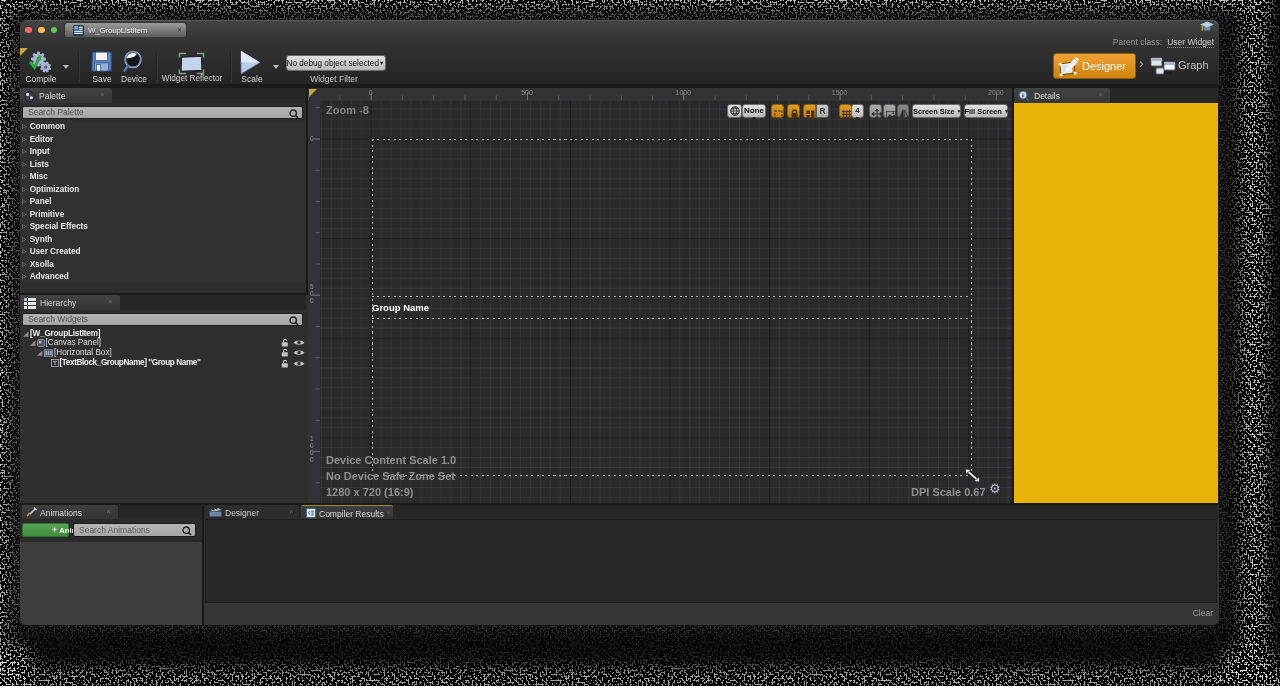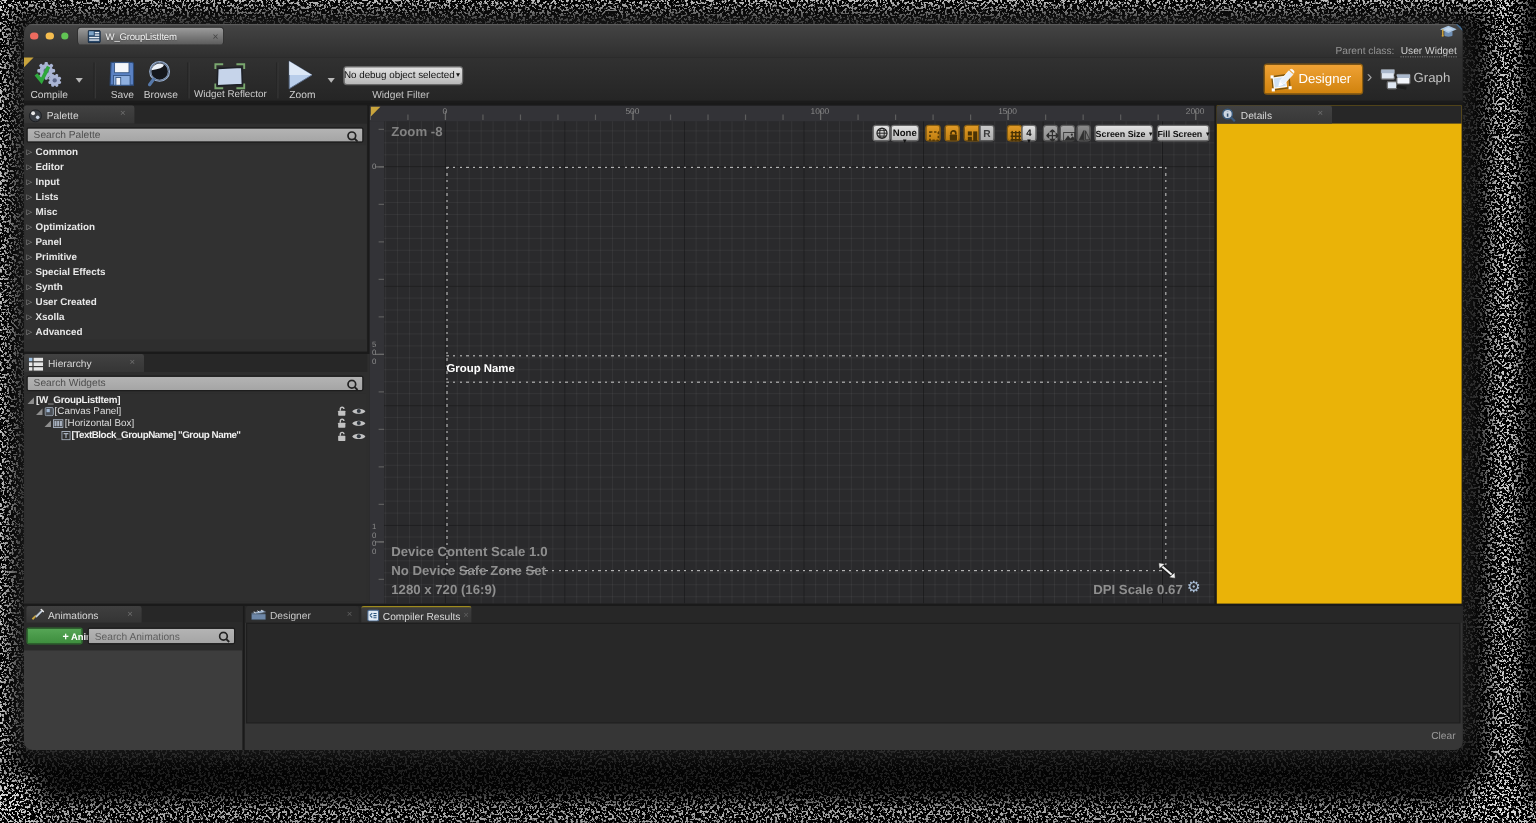--- a/index.html
+++ b/index.html
@@ -130,36 +130,36 @@
       <rect x="5.6" y="13.6" width="4" height="6.4" fill="#f4f6fa" stroke="#30507e" stroke-width="0.7"></rect>
     </svg>
     <div class="tbtxt" style="left:58px;top:26px;width:48px;">Save</div>
 
     <svg class="abs" style="left:102px;top:2px" width="24" height="24" viewBox="0 0 24 24">
       <circle cx="11" cy="9.5" r="7.8" fill="#15171c" stroke="#9fb6d8" stroke-width="1.8"></circle>
       <path d="M4.2 8.5 a7 7 0 0 1 10.5 -4.5 q-1 3.5 -10.5 4.5 z" fill="#eef2f8"></path>
       <circle cx="11" cy="9.5" r="7.6" fill="none" stroke="#3c4656" stroke-width="0.5"></circle>
       <path d="M6 16 l-3.4 4.6" stroke="#5577a8" stroke-width="2.6" stroke-linecap="round"></path>
     </svg>
-    <div class="tbtxt" style="left:90px;top:26px;width:48px;">Browse</div>
+    <div class="tbtxt" style="left:90px;top:26px;width:48px;">Device</div>
     <div class="sep" style="left:135.5px;top:4px;height:30px;"></div>
 
     <svg class="abs" style="left:158px;top:4px" width="27" height="23" viewBox="0 0 27 23">
       <path d="M2 4 L9 1 M18 1 L25 4 M2 19 L9 22 M18 22 L25 19" stroke="#6f9e6f" stroke-width="0"></path>
       <path d="M1.5 5.5 L1.5 1.5 L8 1.5 M19 1.5 L25.5 1.5 L25.5 5.5 M1.5 17.5 L1.5 21.5 L8 21.5 M19 21.5 L25.5 21.5 L25.5 17.5" stroke="#7aa86f" stroke-width="1.6" fill="none"></path>
       <path d="M3.5 5 L23.5 4 L24 18.5 L3 19.5 Z" fill="#c6d4ea" stroke="#1d2026" stroke-width="1.3"></path>
     </svg>
     <div class="tbtxt" style="left:132px;top:26px;width:80px;font-size:8.2px;">Widget Reflector</div>
     <div class="sep" style="left:209.5px;top:4px;height:30px;"></div>
 
     <svg class="abs" style="left:219px;top:2px" width="22" height="25" viewBox="0 0 22 25">
       <path d="M2 1 L21 12.5 L2 24 Z" fill="#b8cdea" stroke="#5a6c88" stroke-width="0.8"></path>
       <path d="M2 1 L21 12.5 L2 12.5 Z" fill="#dde8f6" stroke="none"></path>
     </svg>
-    <div class="tbtxt" style="left:207px;top:26px;width:50px;">Zoom</div>
+    <div class="tbtxt" style="left:207px;top:26px;width:50px;">Scale</div>
     <div class="abs" style="left:253px;top:17px;width:0;height:0;border-left:3.5px solid transparent;border-right:3.5px solid transparent;border-top:4px solid #b9b9b9;"></div>
 
     <div class="lightbtn" style="left:265.5px;top:7px;width:100px;height:16px;line-height:14px;font-weight:normal;font-size:8.2px;white-space:nowrap;">No debug object selected<span style="font-size:5.5px;vertical-align:1px;">▼</span></div>
     <div class="tbtxt" style="left:265px;top:26px;width:98px;color:#c4c4c4;">Widget Filter</div>
 
     <div class="abs" style="left:1033px;top:5px;width:83px;height:26px;background:linear-gradient(#efa235,#d0820d);border-radius:3px;border:1px solid #8a5c10;padding-left:48px;">
       <svg class="abs" style="left:3px;top:2px" width="23" height="21" viewBox="0 0 23 21">
         <path d="M3 8 L17 6 L18 17 L4 19 Z" fill="none" stroke="#7a5510" stroke-width="1.2"></path>
         <path d="M4 9 L14 7.6 L15 16 L5 17.4 Z" fill="#cfe0f2" stroke="#f8fafc" stroke-width="1"></path>
         <rect x="1.8" y="6.8" width="2.6" height="2.6" fill="#fff"></rect>

